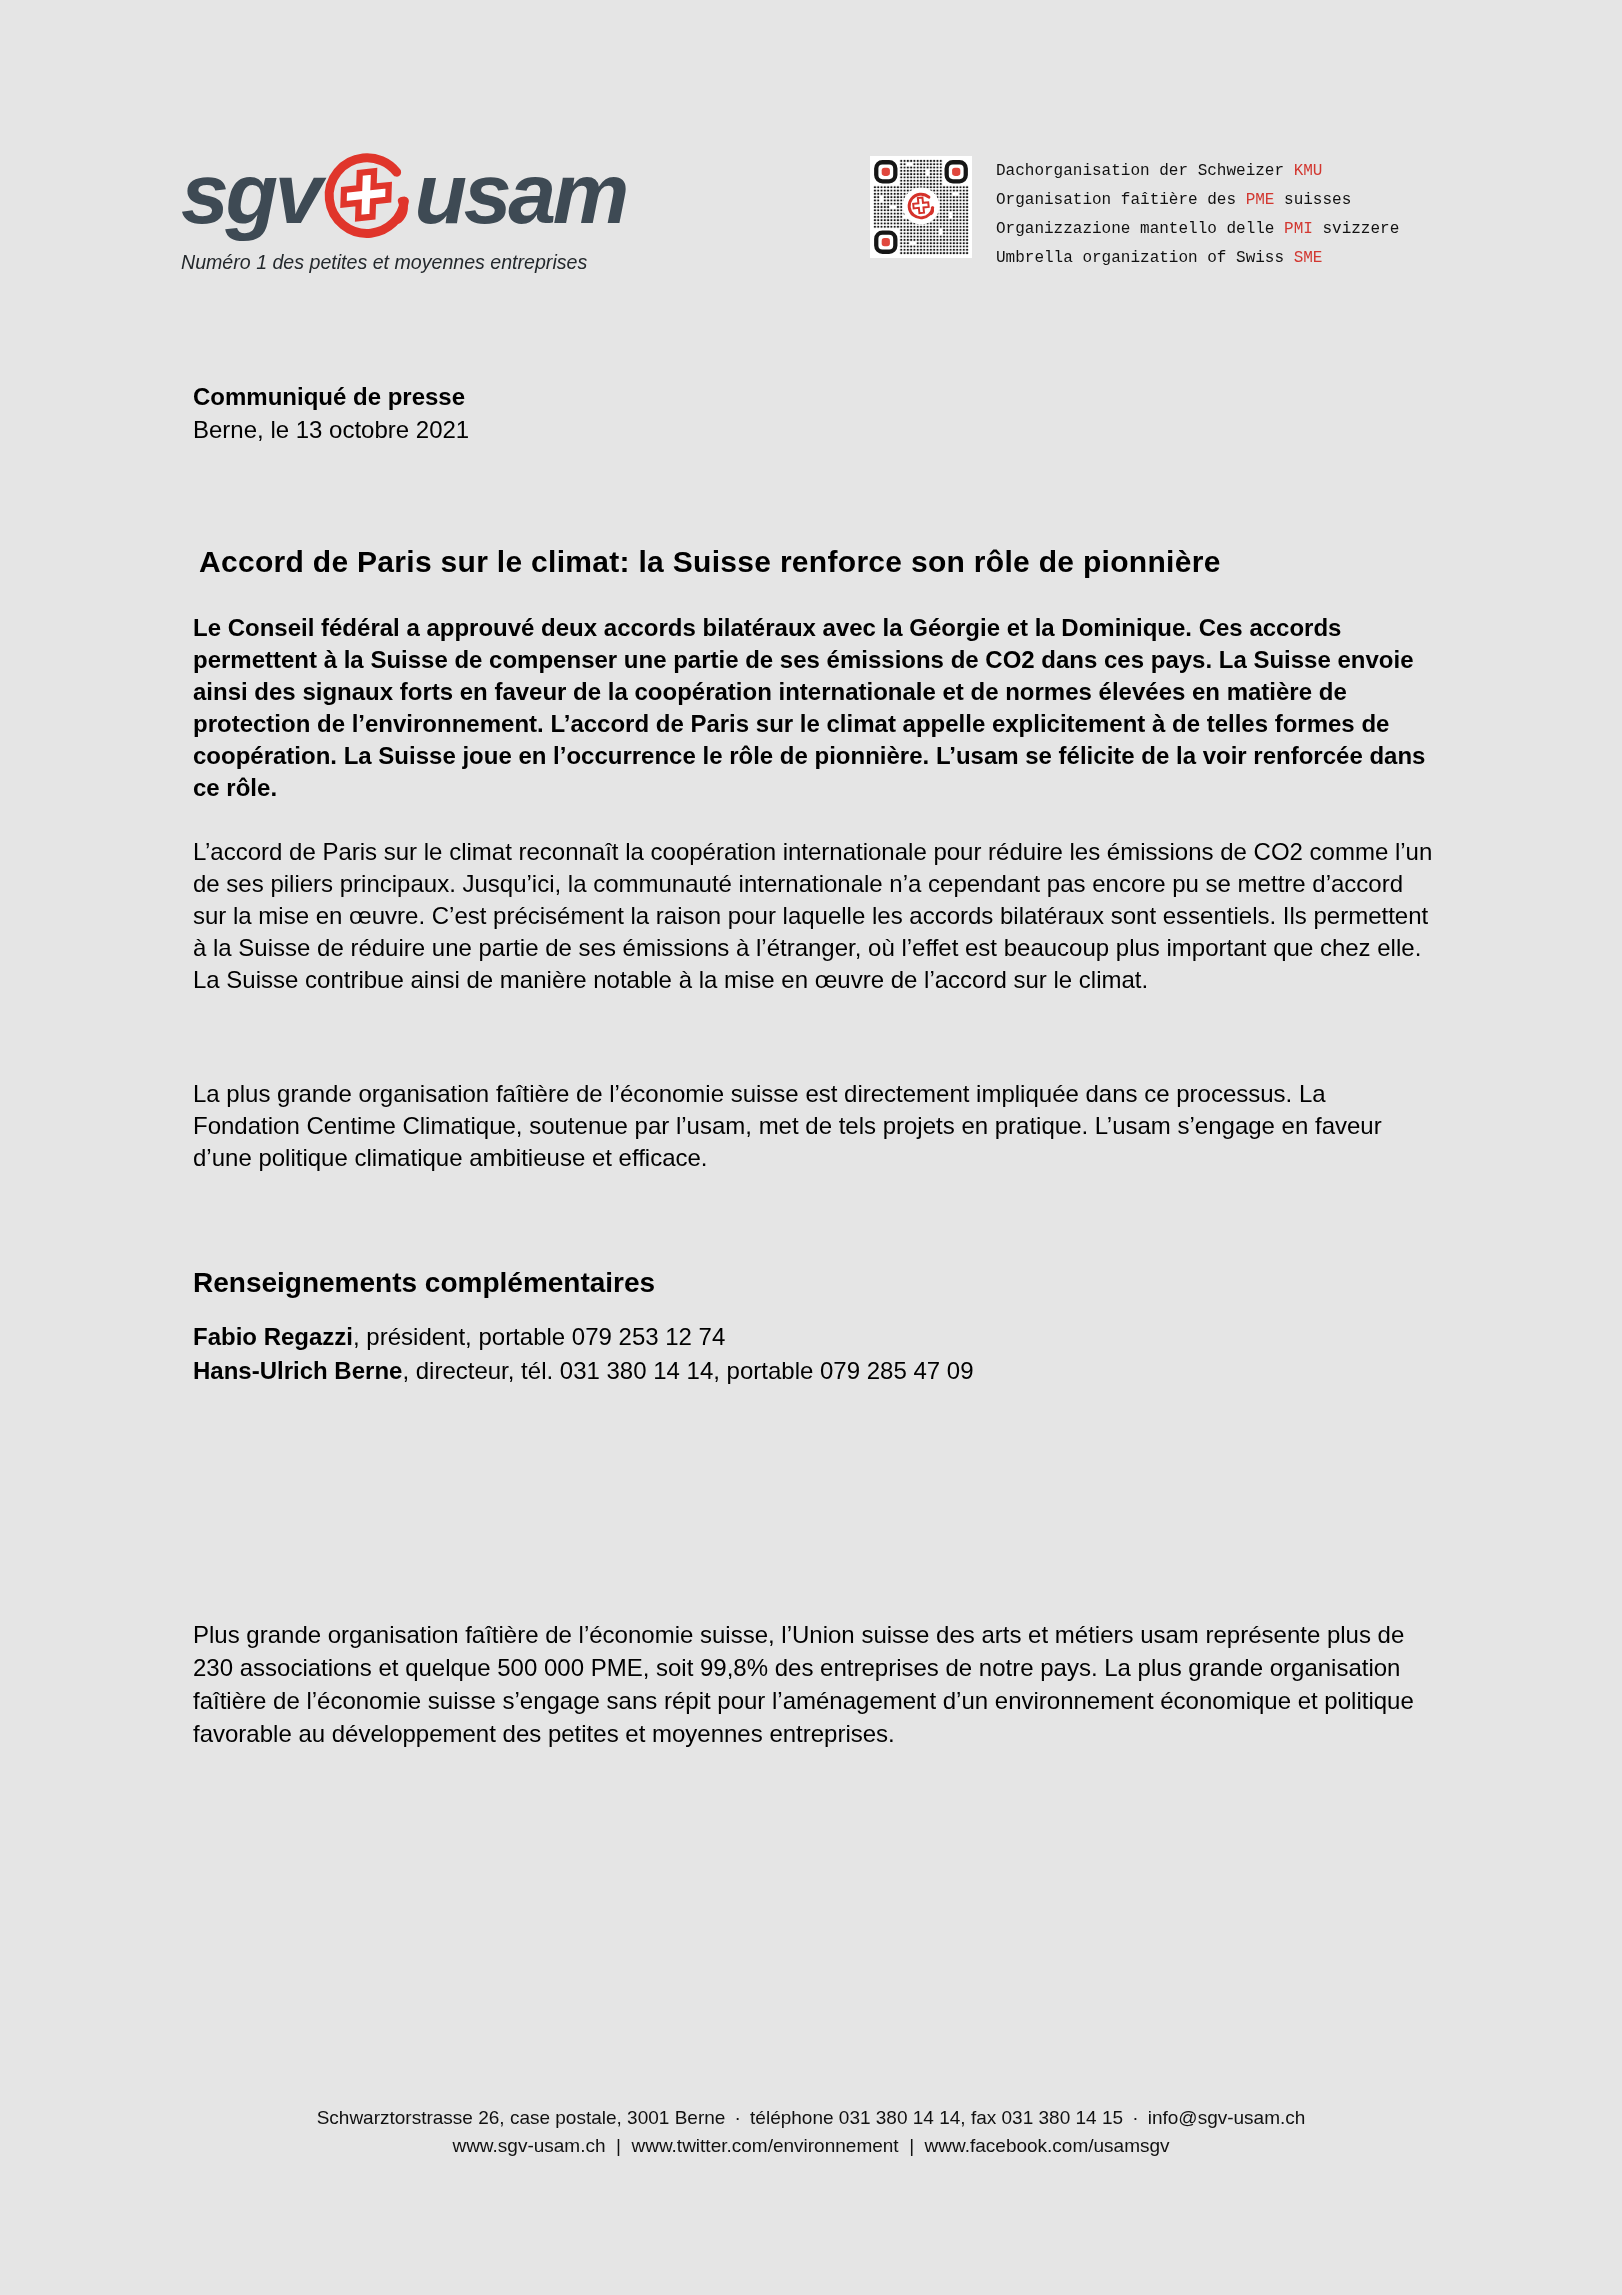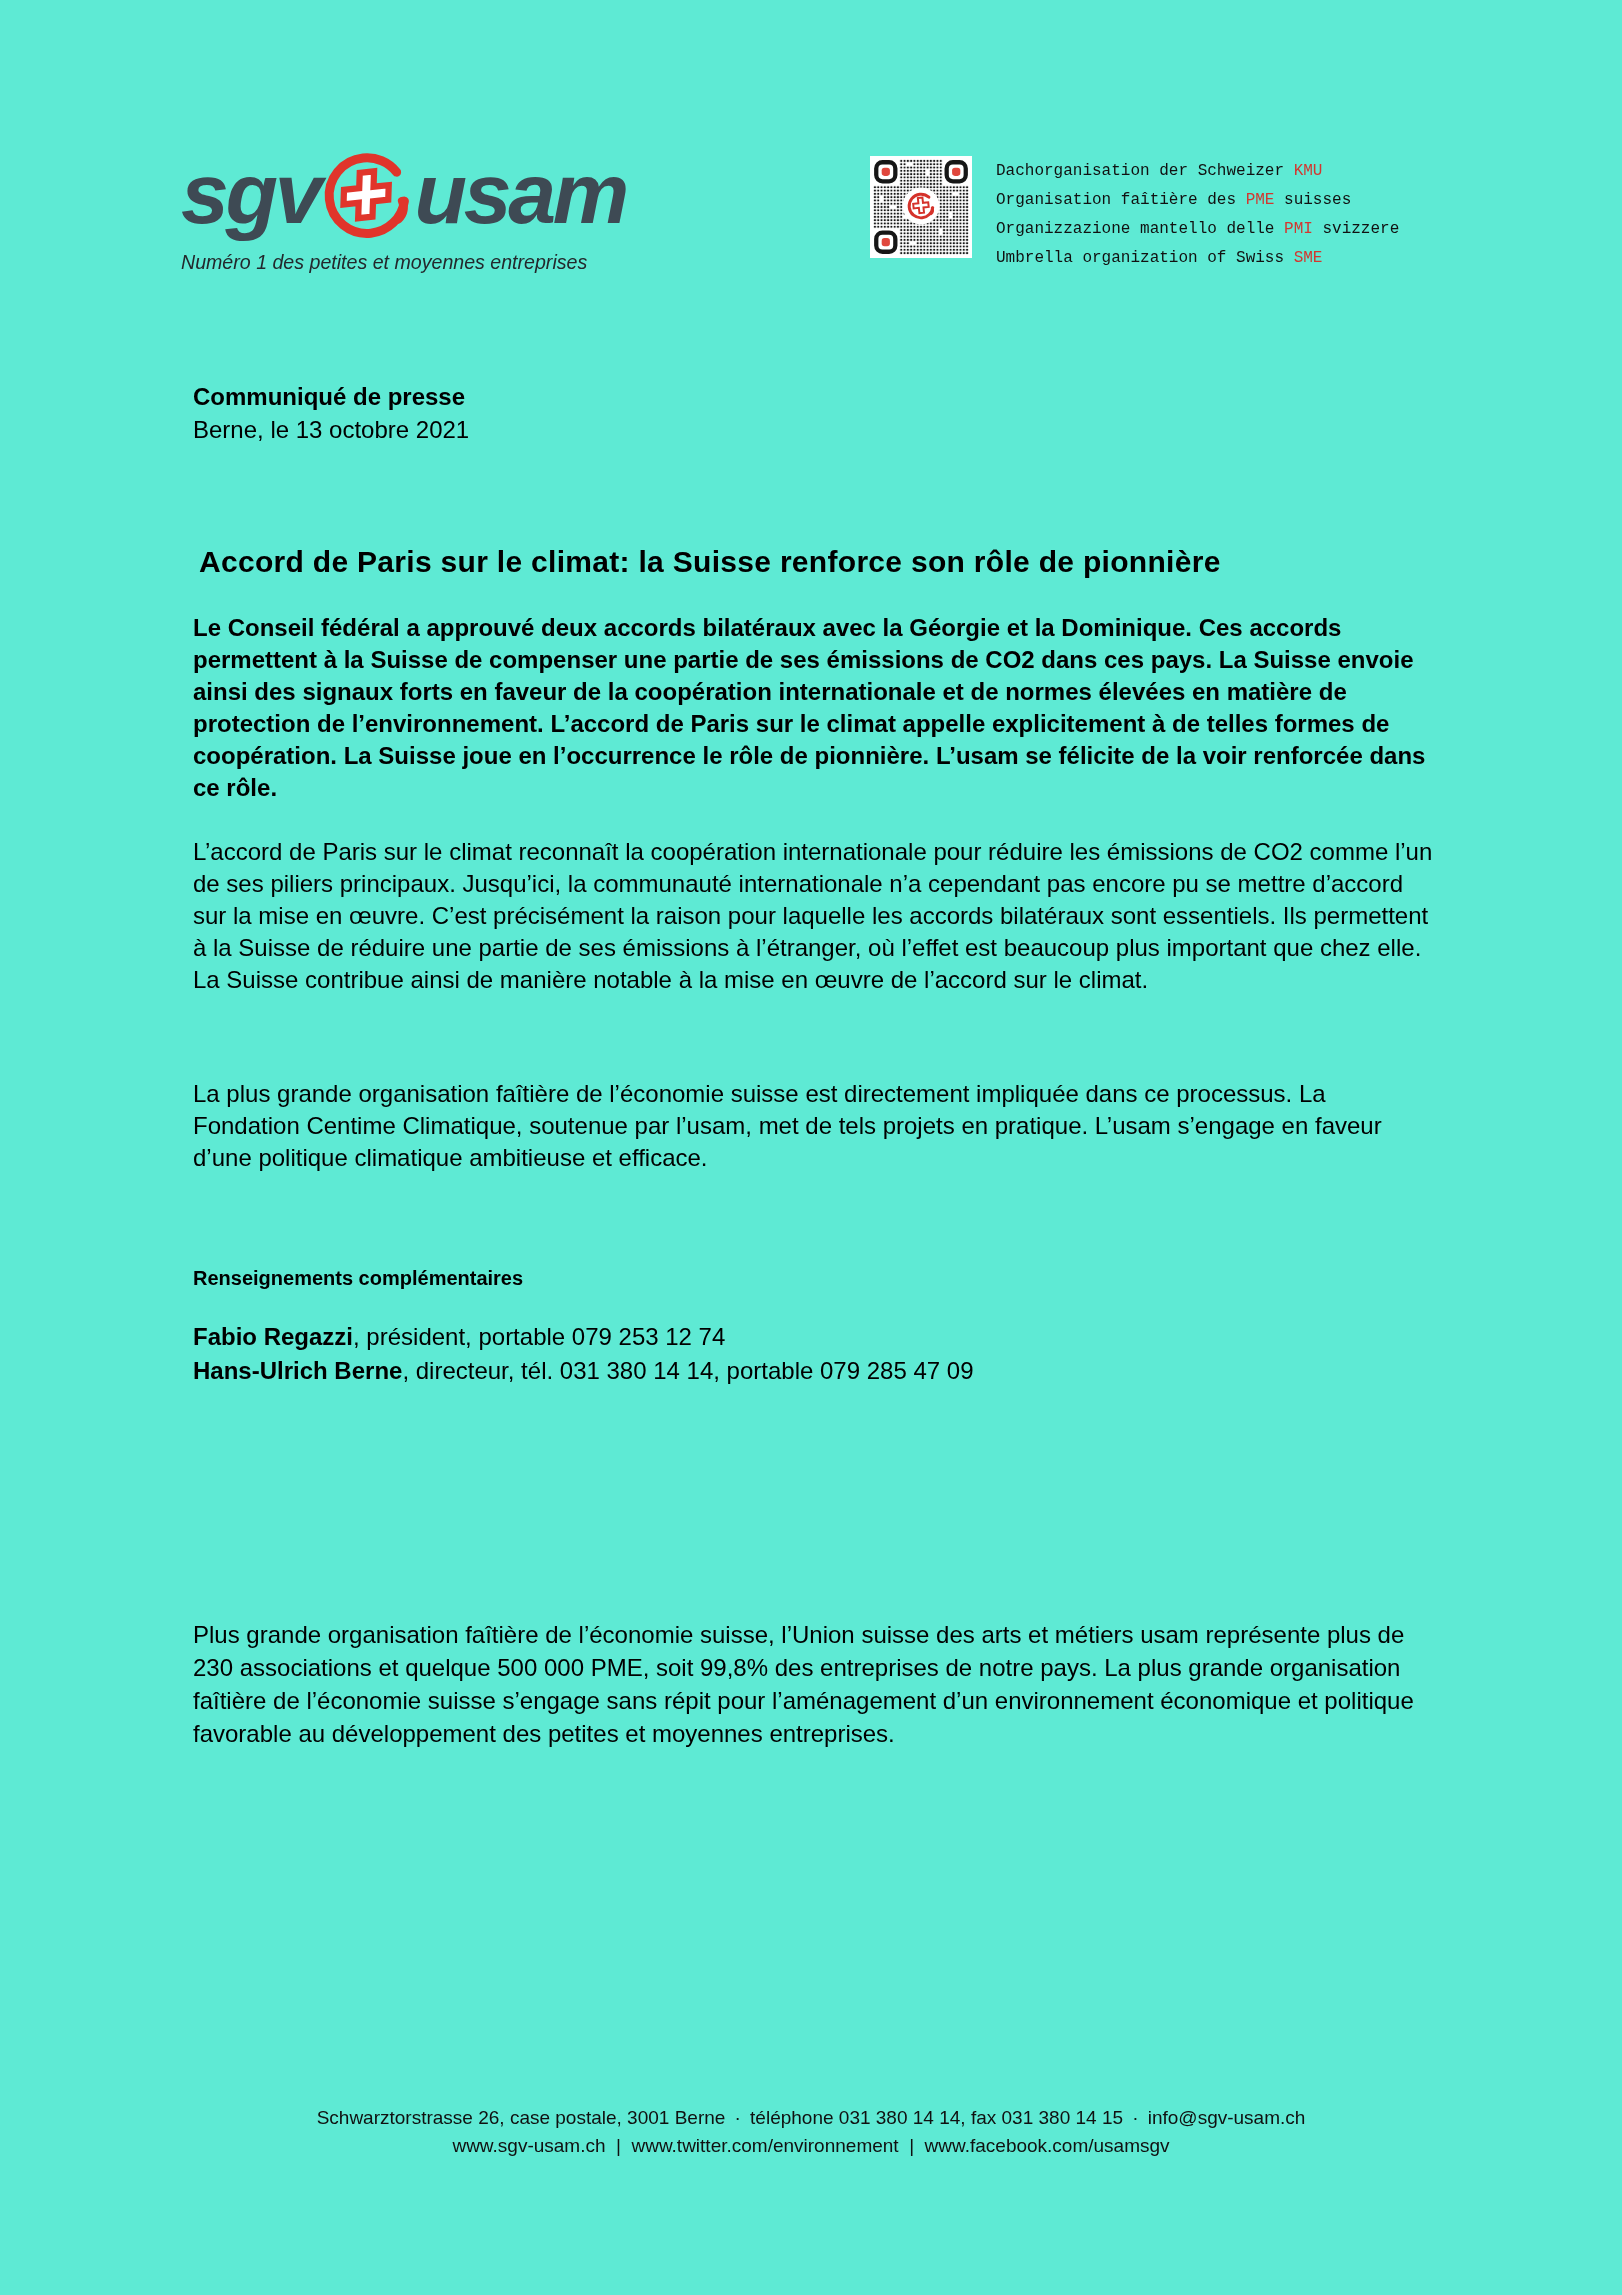--- a/index.html
+++ b/index.html
@@ -1,17 +1,17 @@
 <!DOCTYPE html>
 <html lang="fr" style="font-size:10.5px"><head>
 <meta charset="utf-8">
 <style>
   html,body{margin:0;padding:0;background:#888;}
   .page{
-    position:relative;width:1622px;height:2295px;background:#5eead4;
+    position:relative;width:1622px;height:2295px;background:#e5e5e5;
     font-family:"Liberation Sans", sans-serif;color:#000;overflow:hidden;
   }
   .abs{position:absolute;}
 
   
   .logo-block{left:181px;top:148px;}
   .logo-row{display:flex;align-items:center;line-height:1;}
   .logo-word{font-size:86px;font-weight:bold;font-style:italic;color:#3e4a54;letter-spacing:-3.3px;}
   .logo-emblem{width:90px;height:90px;margin:0 2.6px;transform:translateY(2.6px);}
   .logo-tagline{margin-top:13px;font-size:19.6px;font-style:italic;color:#23282c;letter-spacing:0px;}
@@ -21,21 +21,21 @@
   .org-line .hl{color:#d23730;}
 
   
   .kicker-block{left:193px;top:380px;font-size:24px;line-height:33px;}
   .kicker{font-weight:bold;}
   .title{left:199px;top:545px;font-size:30px;font-weight:bold;letter-spacing:0.3px;}
   .para{left:193px;width:1240px;font-size:24px;line-height:32px;}
   .lead{top:612px;font-weight:bold;}
   .p2{top:836px;}
   .p3{top:1078px;}
-  .contacts-heading{left:193px;top:1267px;font-size:20px;font-weight:bold;}
+  .contacts-heading{left:193px;top:1267px;font-size:28px;font-weight:bold;}
   .people{left:193px;top:1320px;font-size:24px;line-height:34px;}
   .boiler{top:1618px;line-height:33px;}
 
   
   .footer-orgs{left:193px;top:2070px;width:1239px;display:flex;justify-content:space-between;
                font-size:19px;color:#cc3a34;}
   .footer-line{left:0;top:2107px;width:1622px;text-align:center;font-size:19px;color:#101010;}
   .footer-links{top:2135px;}
   .sep{margin:0 9.2px;}
   .pipe{margin:0 10.5px;}

